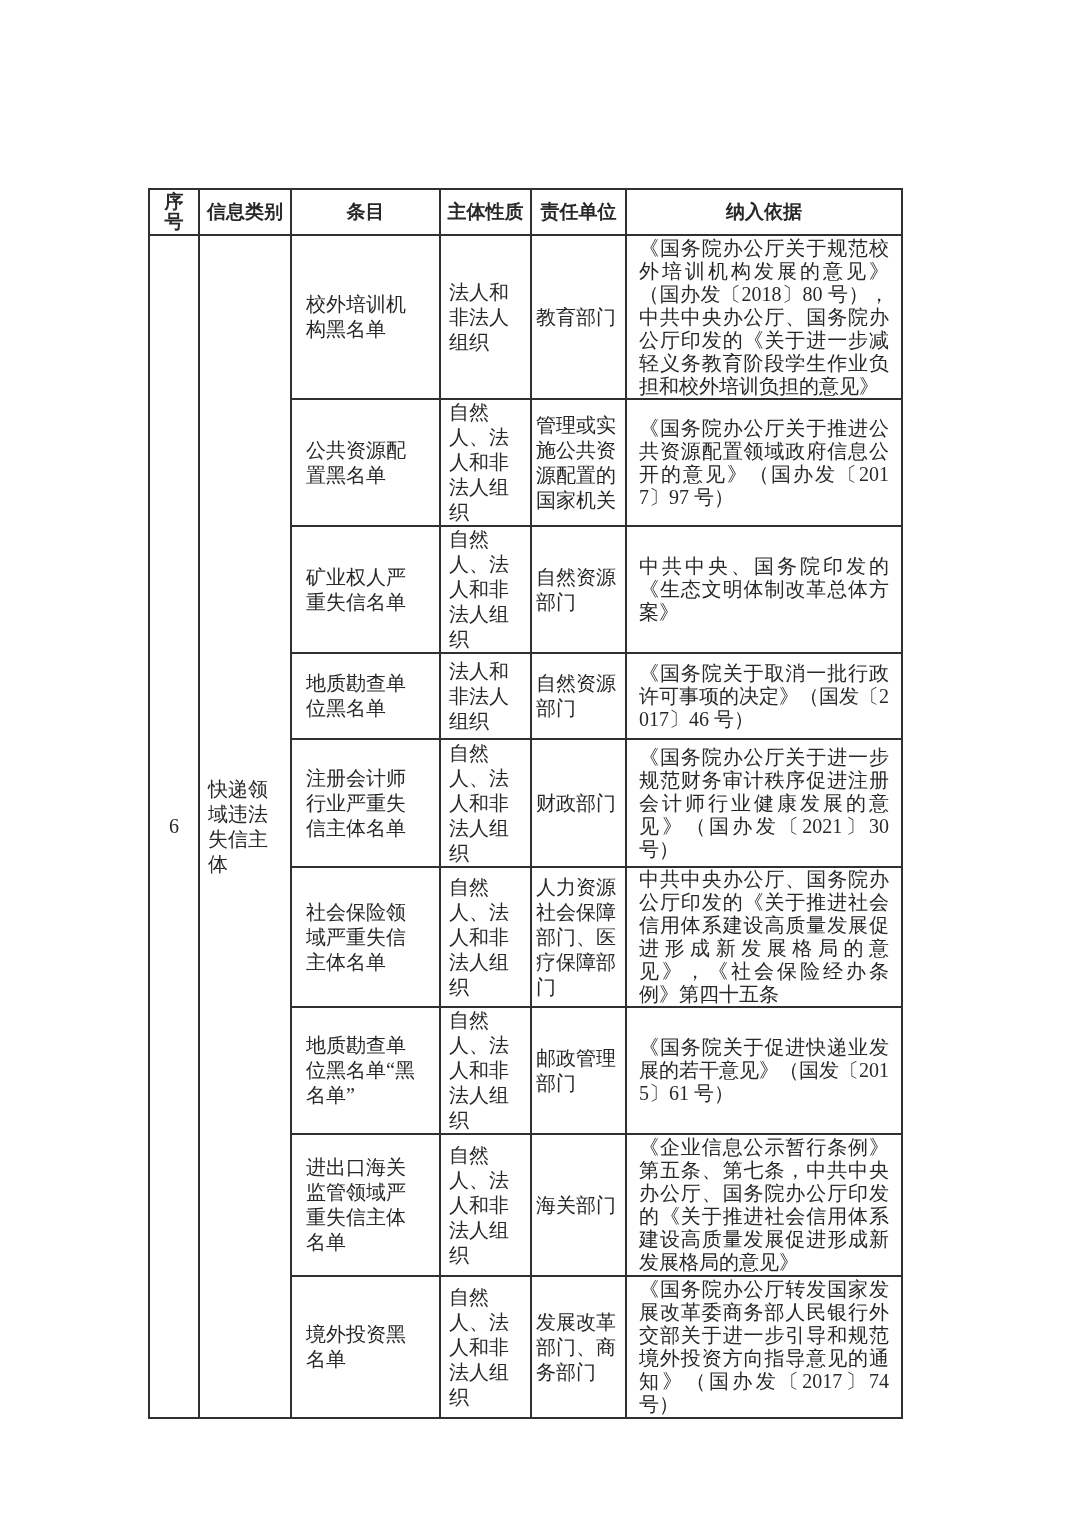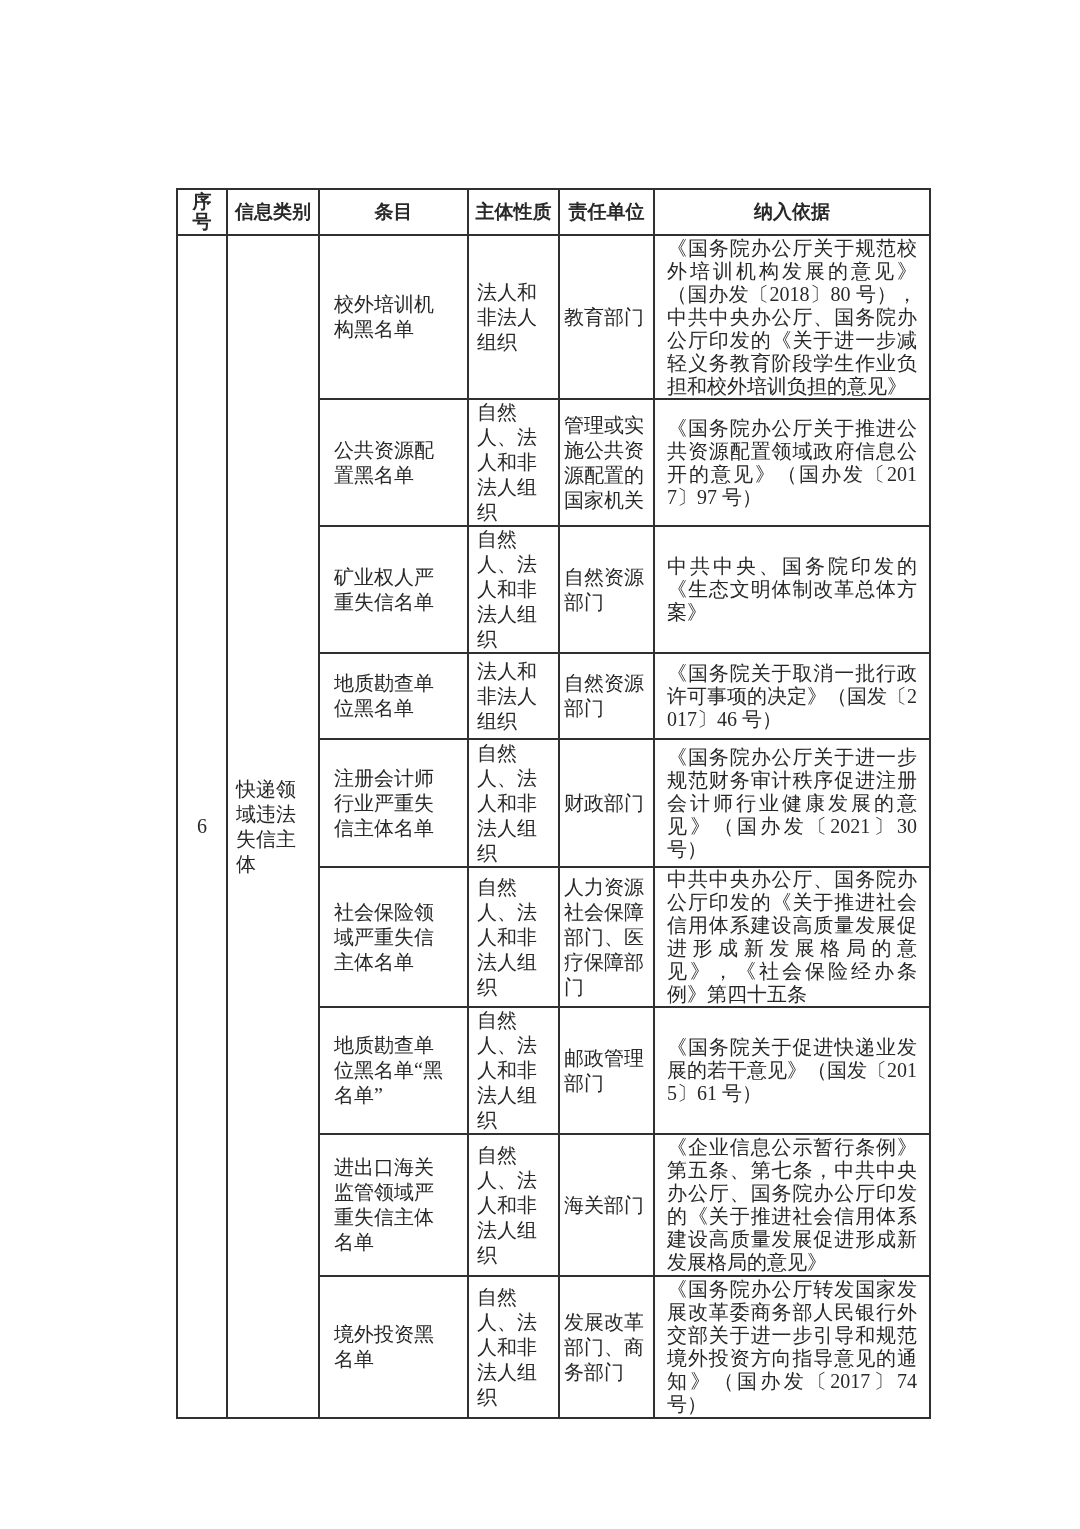--- a/index.html
+++ b/index.html
@@ -3,21 +3,21 @@
 <meta charset="utf-8">
 <style>
   html,body{margin:0;padding:0;background:#ffffff;}
   body{
     width:1080px;height:1529px;position:relative;
     font-family:"Liberation Serif","DejaVu Serif",serif;
     color:#282828;
   }
   .page{position:absolute;inset:0;background:#ffffff;}
   table.info-table{
-    position:absolute;left:176px;top:188px;width:753px;
+    position:absolute;left:148px;top:188px;width:753px;
     border-collapse:collapse;table-layout:fixed;
   }
   .info-table th,.info-table td{
     border:2px solid #303030;
     box-sizing:border-box;
     vertical-align:middle;
     font-size:20px;
     line-height:25px;
     word-break:break-all;
     overflow:hidden;

